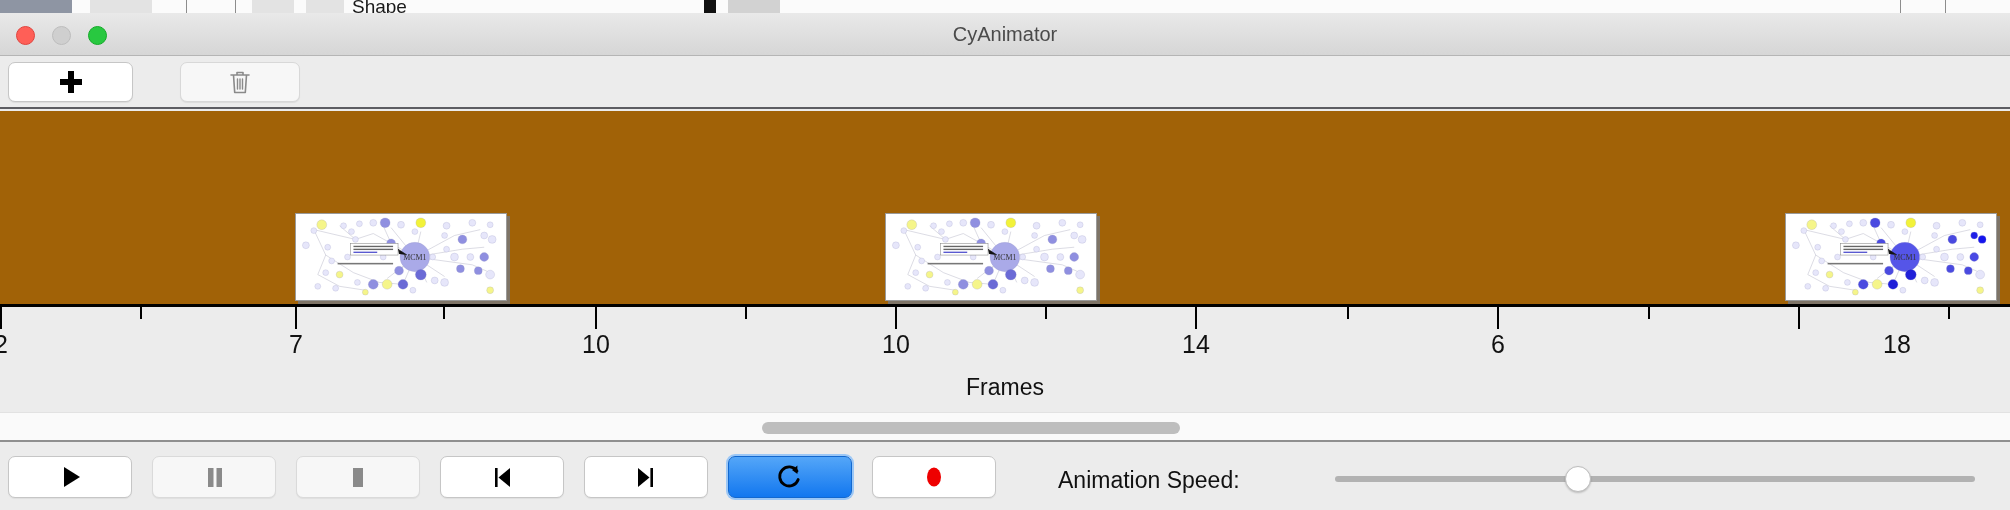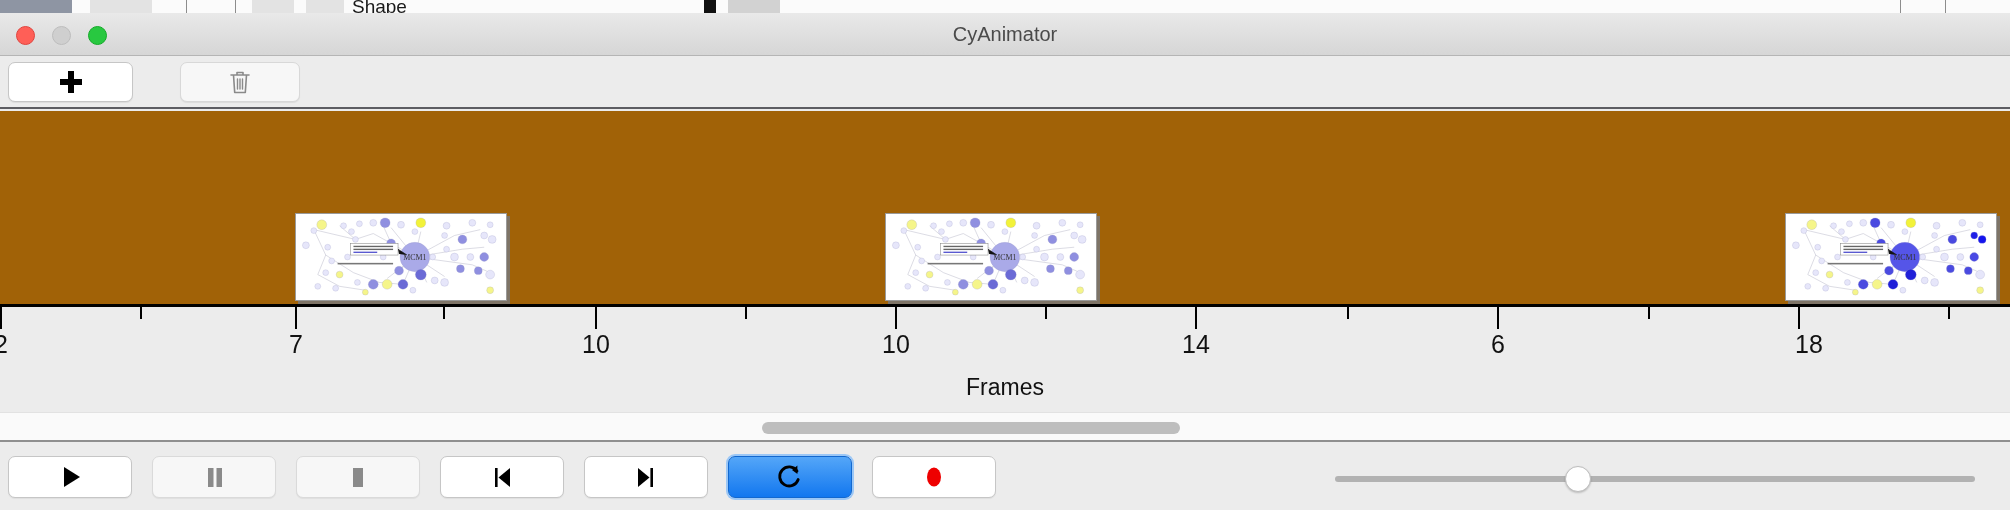--- a/index.html
+++ b/index.html
@@ -472,21 +472,21 @@
     <div class="tick-label" style="left: 296px;">7</div>
     <div class="tick major" style="left: 595px;"></div>
     <div class="tick-label" style="left: 596px;">10</div>
     <div class="tick major" style="left: 895px;"></div>
     <div class="tick-label" style="left: 896px;">10</div>
     <div class="tick major" style="left: 1195px;"></div>
     <div class="tick-label" style="left: 1196px;">14</div>
     <div class="tick major" style="left: 1497px;"></div>
     <div class="tick-label" style="left: 1498px;">6</div>
     <div class="tick major" style="left: 1798px;"></div>
-    <div class="tick-label" style="left: 1809px; text-align: right;">18</div>
+    <div class="tick-label" style="left: 1897px; text-align: right;">18</div>
     <div class="tick minor" style="left: 140px;"></div>
     <div class="tick minor" style="left: 443px;"></div>
     <div class="tick minor" style="left: 745px;"></div>
     <div class="tick minor" style="left: 1045px;"></div>
     <div class="tick minor" style="left: 1347px;"></div>
     <div class="tick minor" style="left: 1648px;"></div>
     <div class="tick minor" style="left: 1948px;"></div>
   </div>
 <div id="axis-label">Frames</div>
 
@@ -535,18 +535,19 @@
       <polygon points="22.4,3.5 22.4,12 17,8" fill="#000"></polygon>
     </svg>
   </div>
 
   <div class="cbtn" id="c-rec">
     <svg class="gly" width="30" height="30" viewBox="0 0 30 30">
       <ellipse cx="15" cy="15" rx="7" ry="9.5" fill="#ee0000"></ellipse>
     </svg>
   </div>
 
+  <div id="speed-label">Animation Speed:</div>
 
   <div id="speed-slider">
     <div id="speed-track"></div>
     <div id="speed-thumb" style="left: 38%;"></div>
   </div>
 </div>
 
 </body></html>

